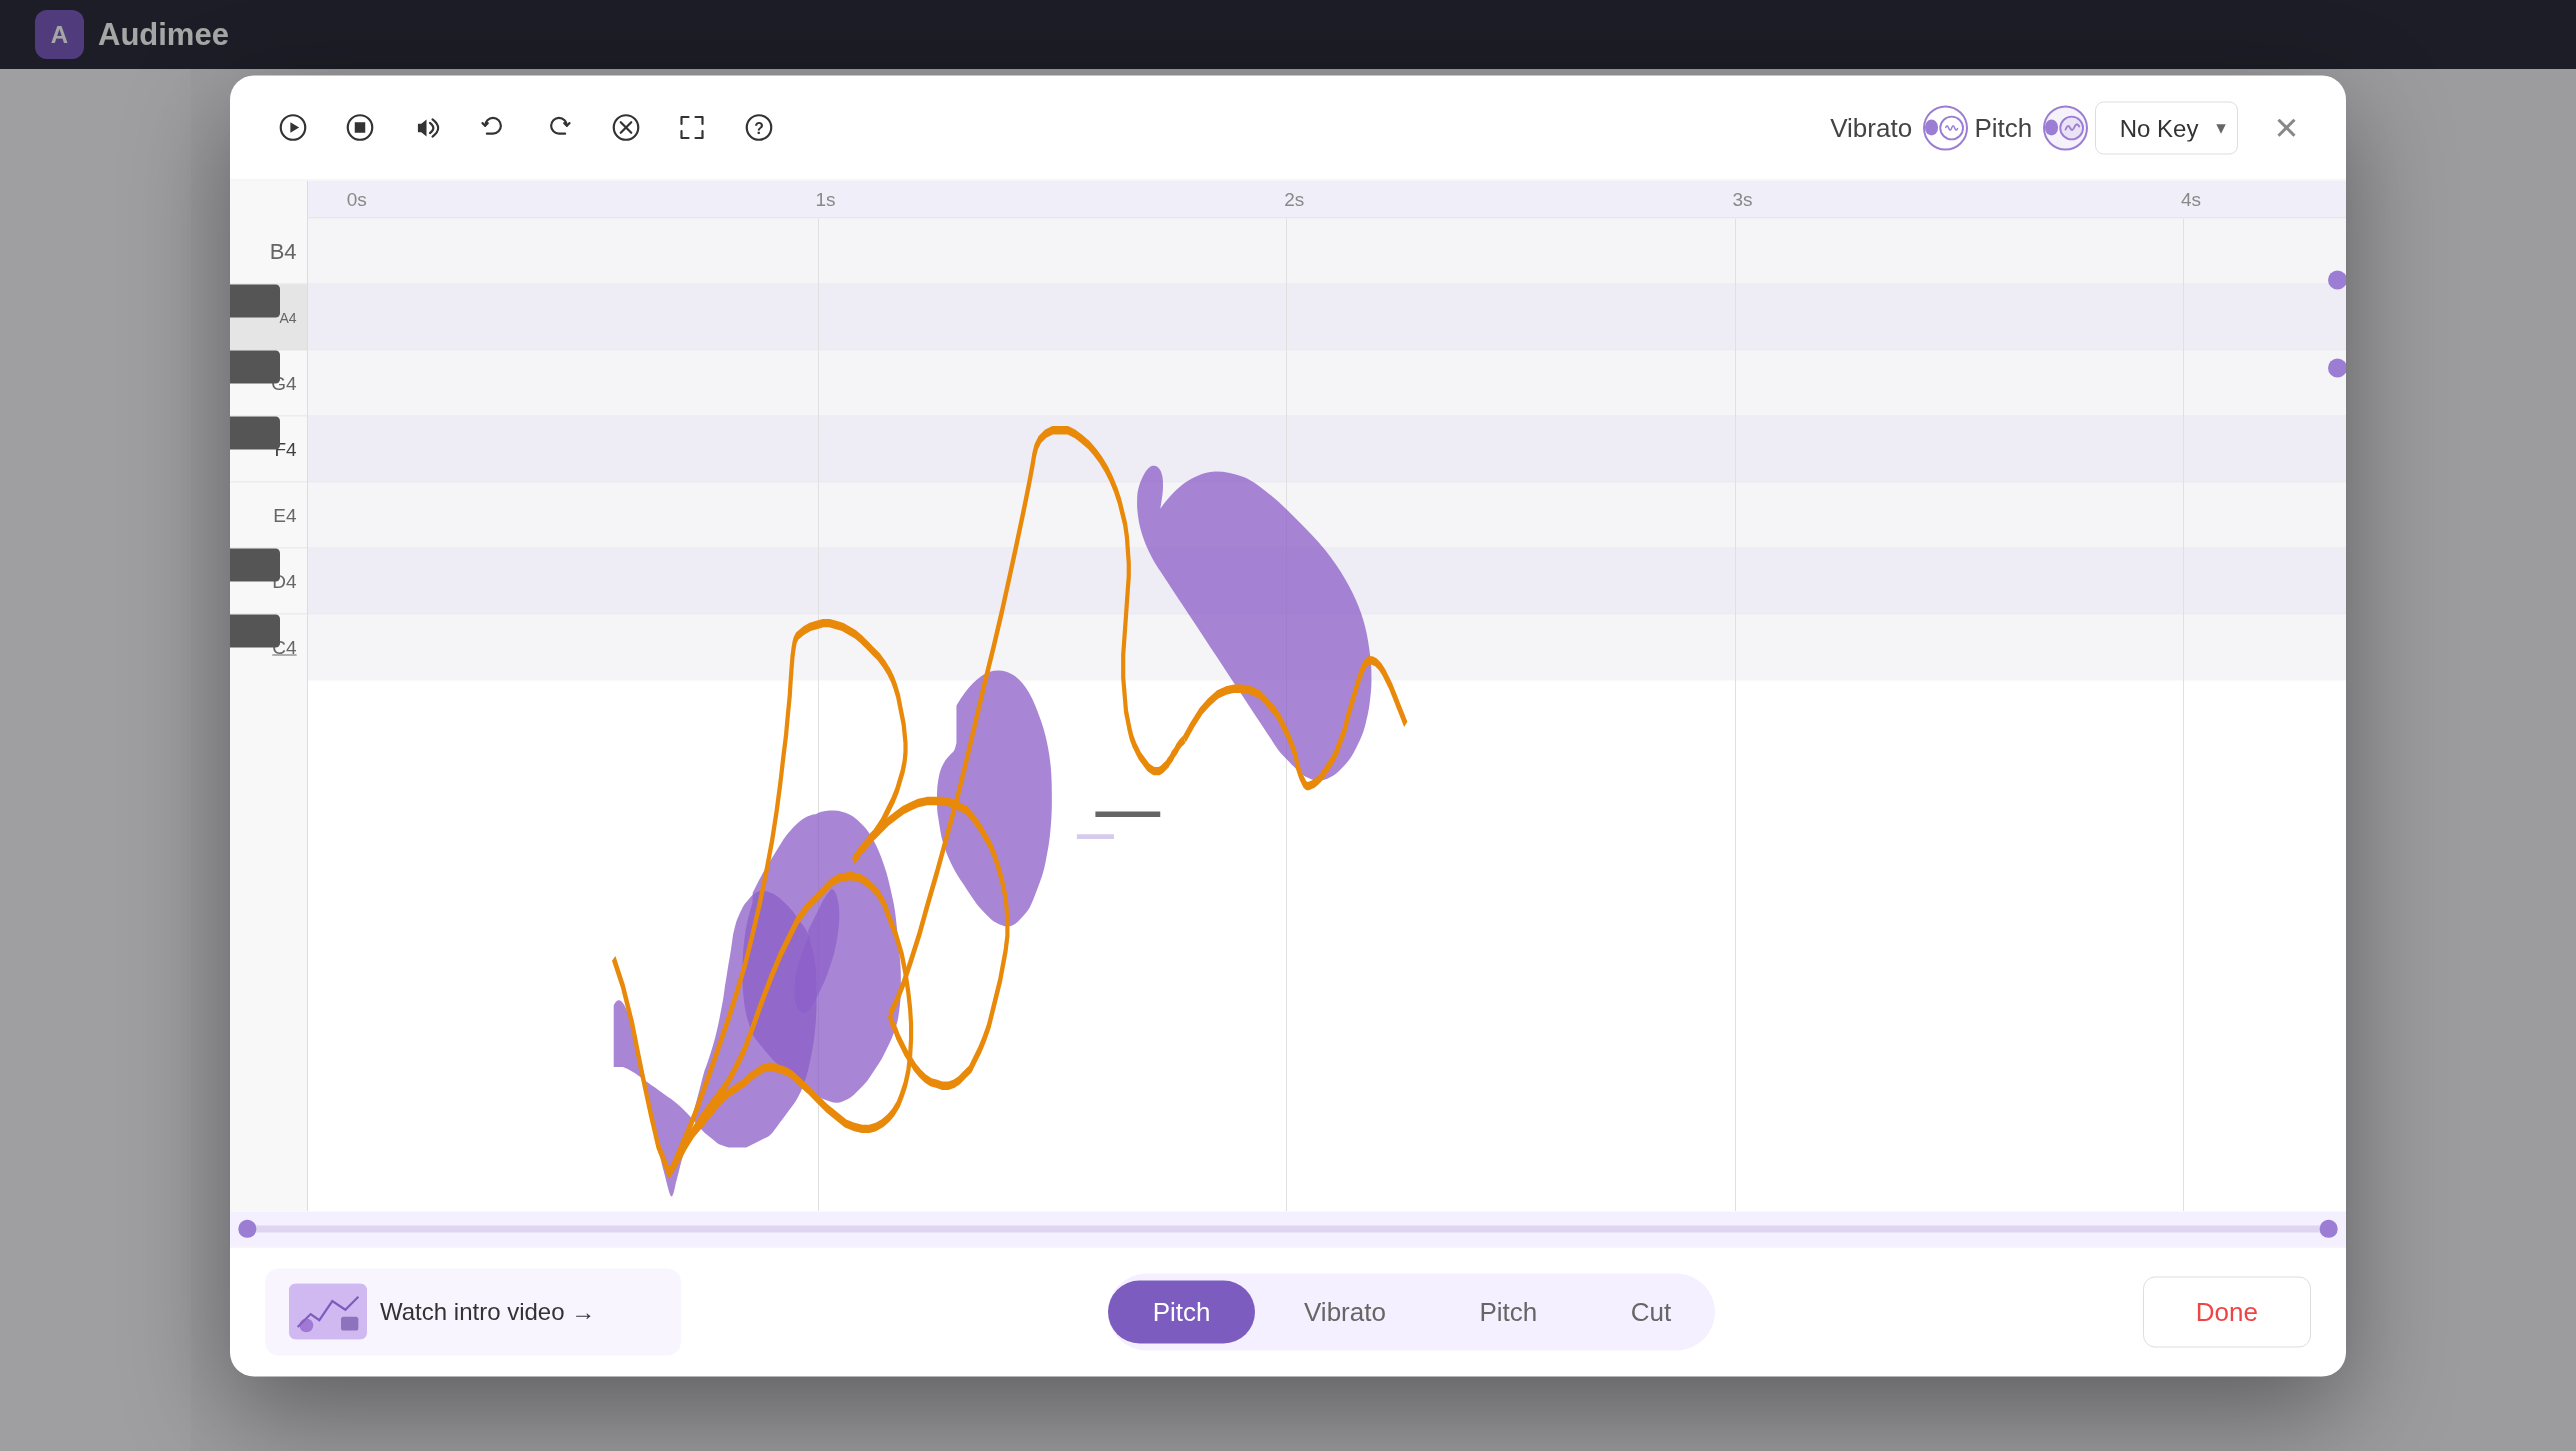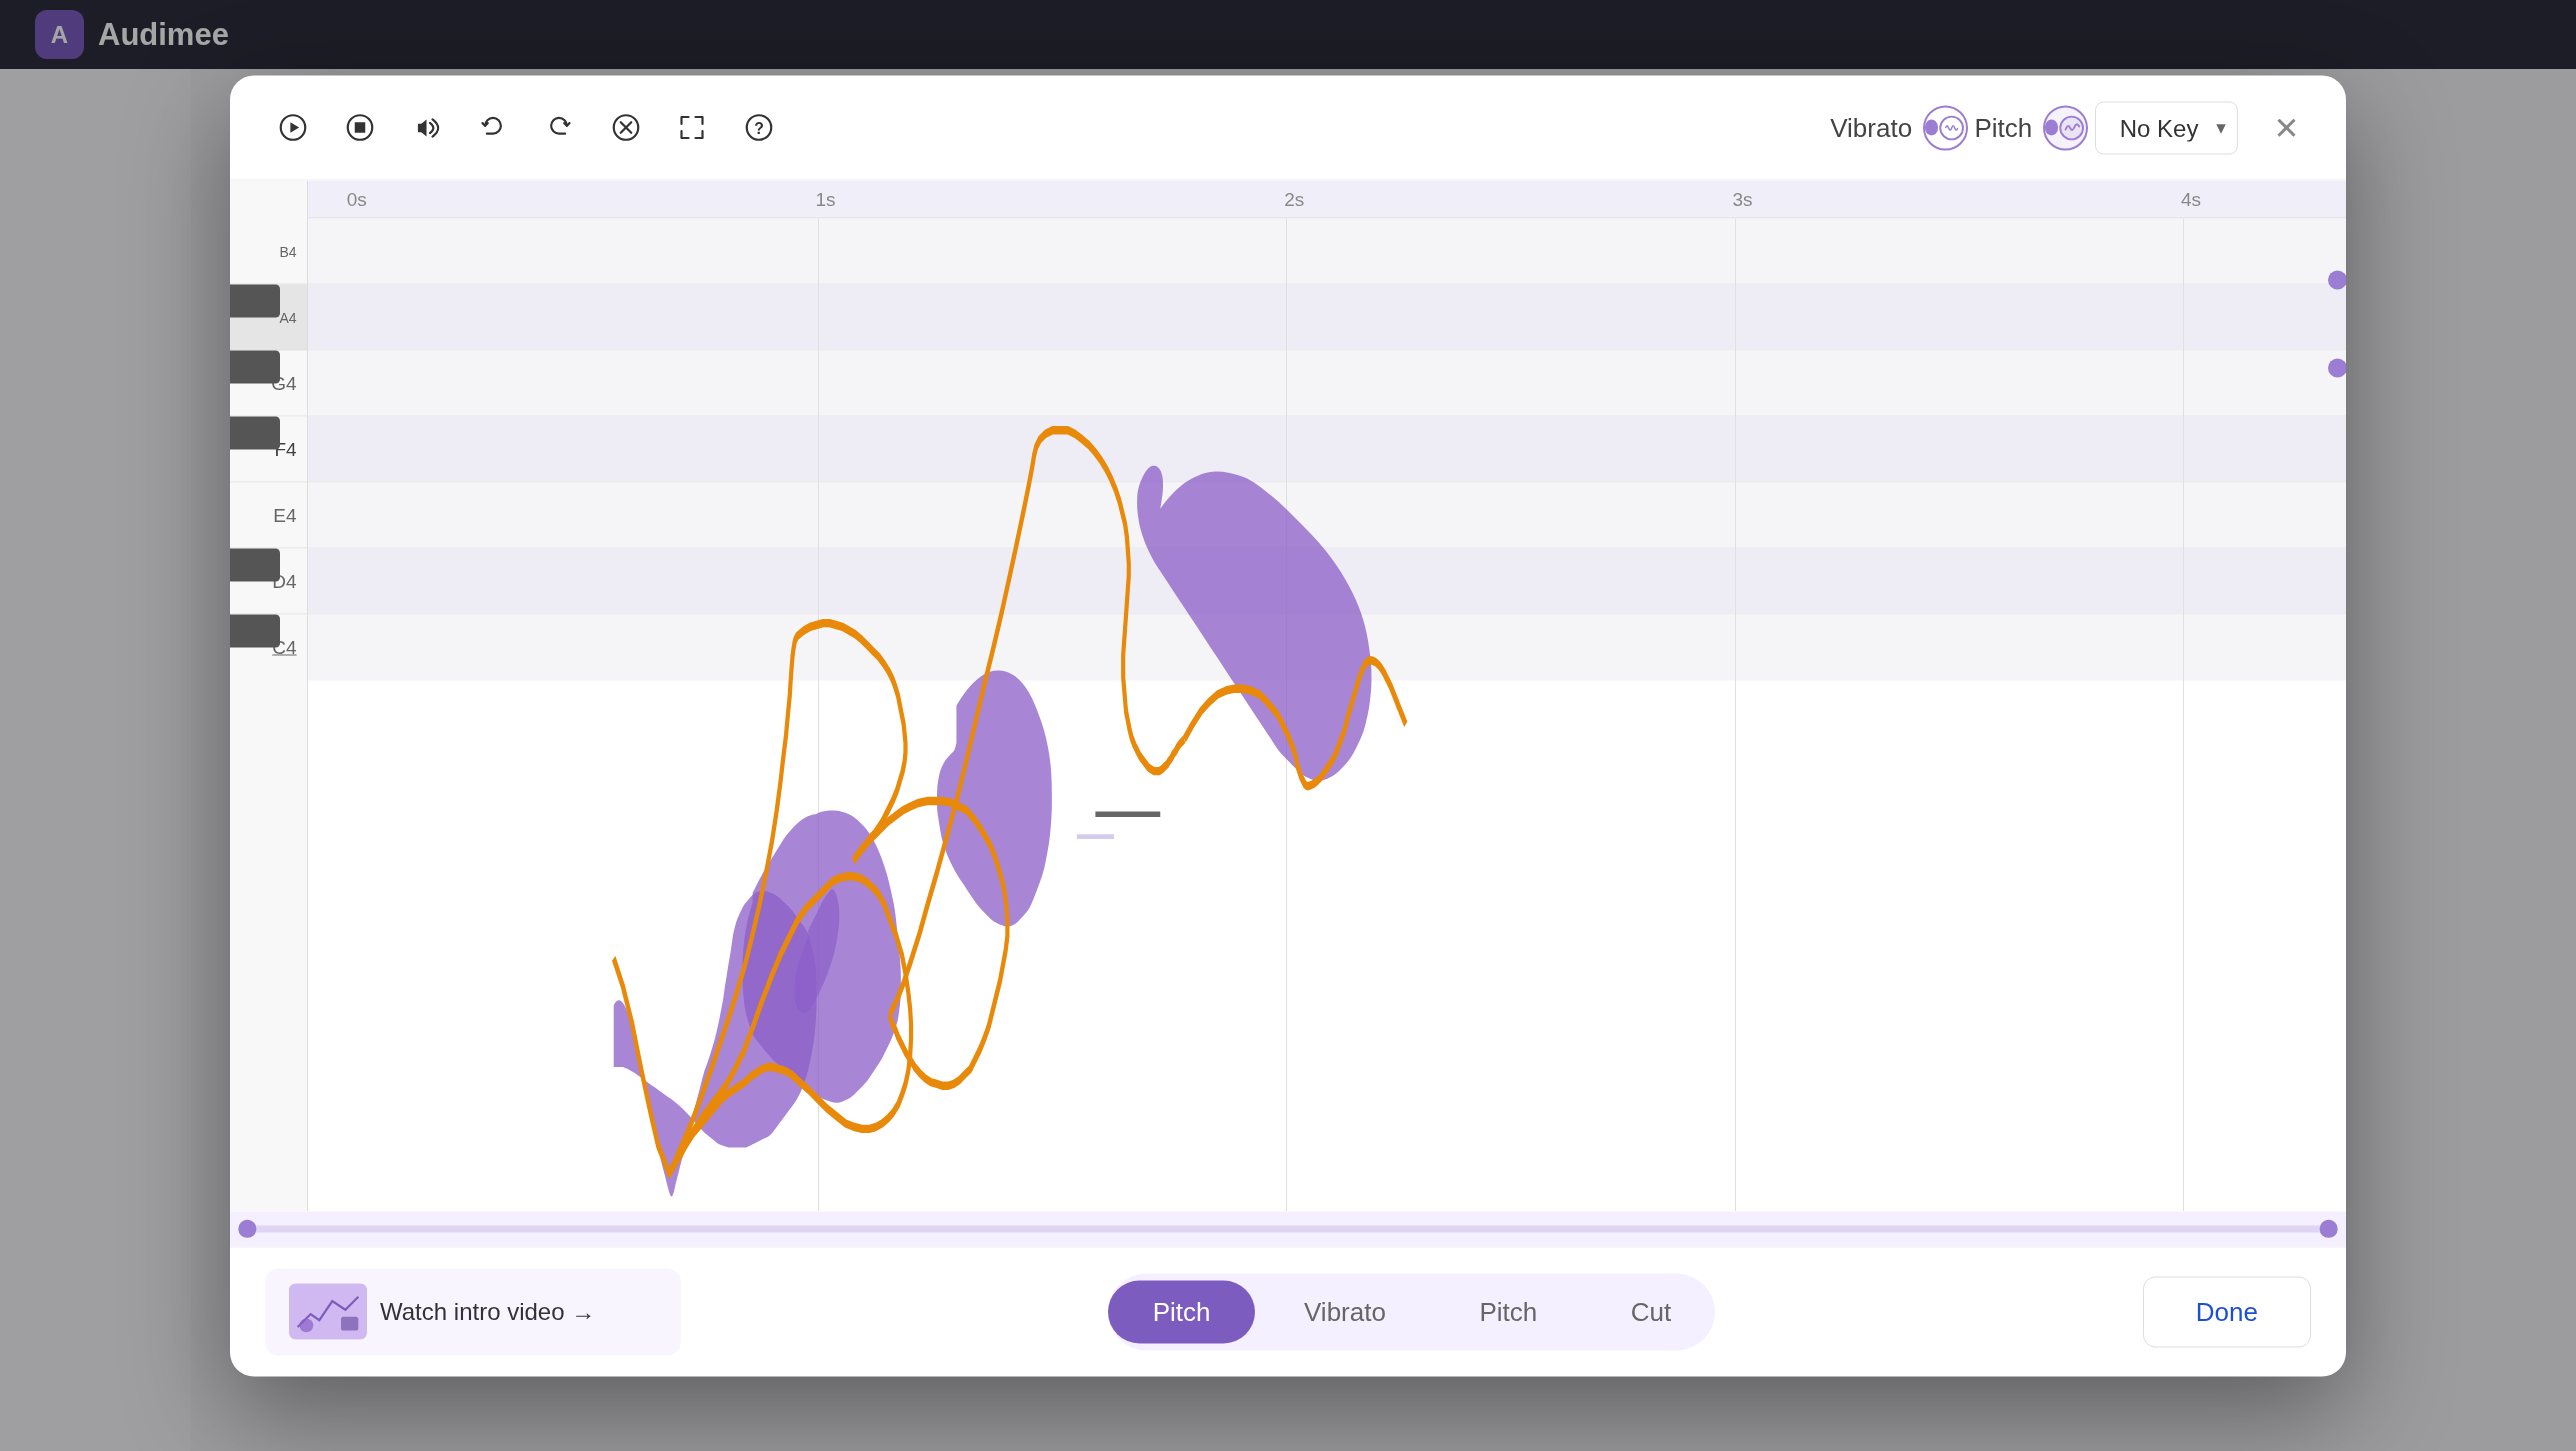--- a/index.html
+++ b/index.html
@@ -373,21 +373,21 @@
       color: white;
     }
 
     .done-btn {
       padding: 19px 52px;
       background: white;
       border: 1.7px solid #ddd;
       border-radius: 12px;
       font-size: 26px;
       font-weight: 500;
-      color: #1d4ed8;
+      color: #ef4444;
       cursor: pointer;
     }
 
     
     .grid-vline {
       position: absolute;
       top: 0;
       bottom: 0;
       width: 0.9px;
       background: #e0e0e0;
@@ -499,21 +499,21 @@
       <span>✕</span>
     </button>
   </div>
 
   <div class="piano-roll-container">
 
     <div class="piano-keys">
 
       <div style="position:absolute; top:38px; left:0; right:0; bottom:0;">
 
-        <div style="position:absolute; top:0; height:66px; left:0; right:0; border-bottom:0.9px solid #e0e0e0; display:flex; align-items:center; justify-content:flex-end; padding-right:10.4px; font-size:14px; color:#666; background:#f8f8f8;">B4</div>
+        <div style="position:absolute; top:0; height:66px; left:0; right:0; border-bottom:0.9px solid #e0e0e0; display:flex; align-items:center; justify-content:flex-end; padding-right:10.4px; font-size:22px; color:#666; background:#f8f8f8;">B4</div>
 
         <div style="position:absolute; top:66px; height:33px; left:0; width:50px; background:#555; border-radius:0 4.3px 4.3px 0; z-index:2;"></div>
 
         <div style="position:absolute; top:66px; height:66px; left:0; right:0; border-bottom:0.9px solid #e0e0e0; display:flex; align-items:center; justify-content:flex-end; padding-right:10.4px; font-size:14px; color:#666; background:#e5e5e5;">A4</div>
 
         <div style="position:absolute; top:132px; height:33px; left:0; width:50px; background:#555; border-radius:0 4.3px 4.3px 0; z-index:2;"></div>
 
         <div style="position:absolute; top:132px; height:66px; left:0; right:0; border-bottom:0.9px solid #e0e0e0; display:flex; align-items:center; justify-content:flex-end; padding-right:10.4px; font-size:19px; color:#666; background:#f8f8f8;">G4</div>
 
         <div style="position:absolute; top:198px; height:33px; left:0; width:50px; background:#555; border-radius:0 4.3px 4.3px 0; z-index:2;"></div>

